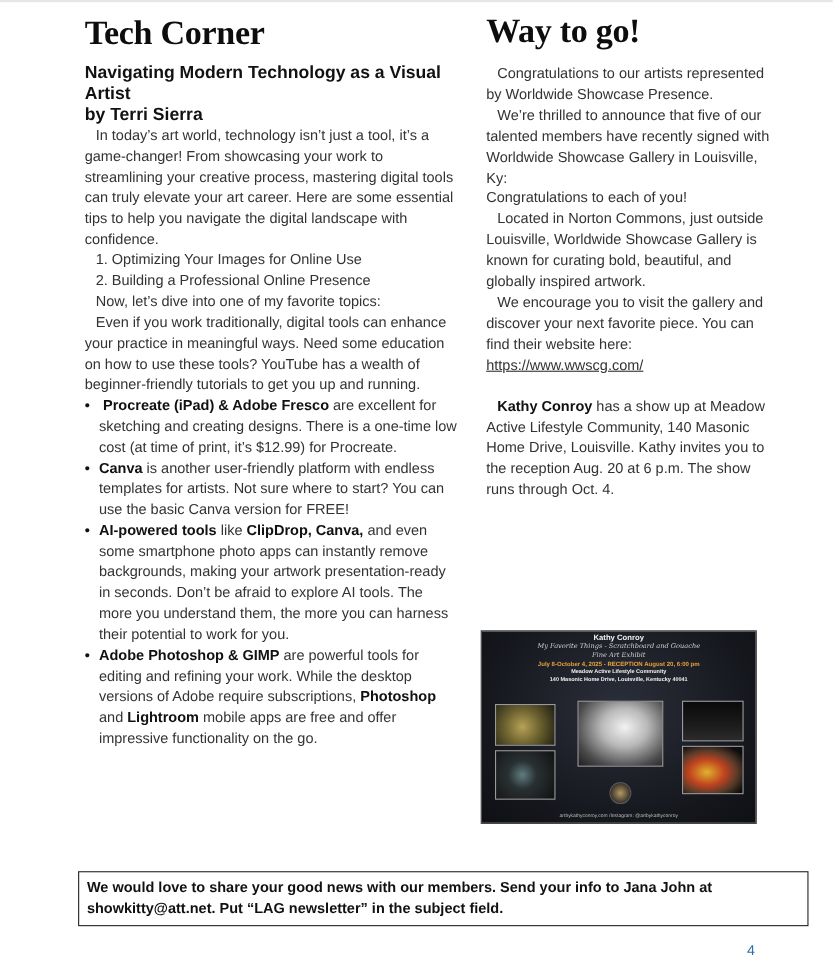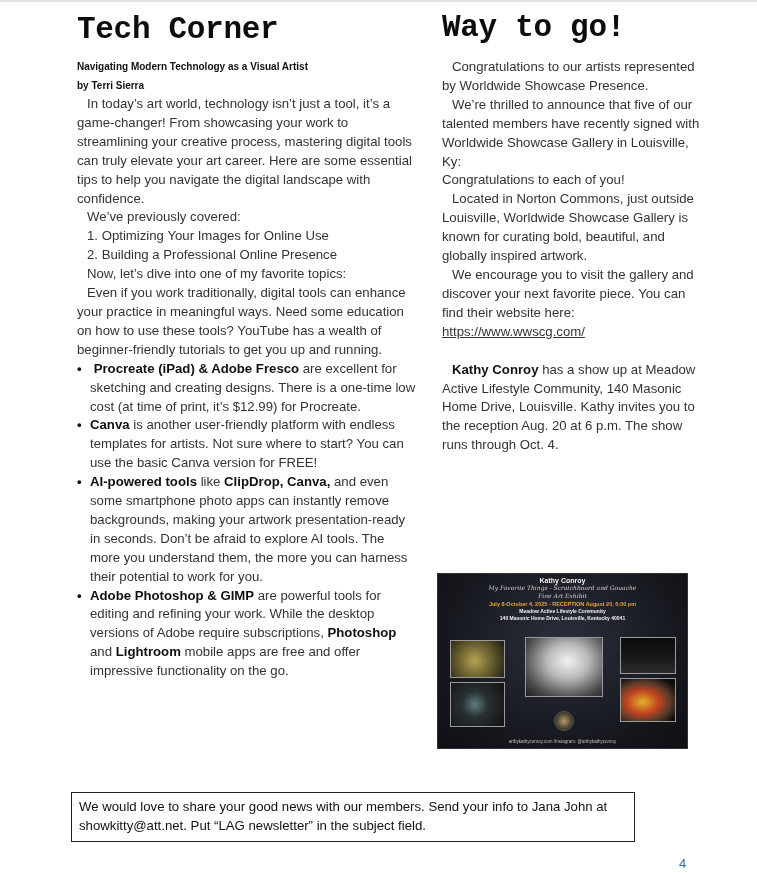--- a/index.html
+++ b/index.html
@@ -3,28 +3,28 @@
 <meta charset="utf-8">
 <style>
   html, body { margin: 0; padding: 0; }
   body {
     width: 757px; height: 873px; background: #ffffff; position: relative; overflow: hidden;
     font-family: "Liberation Sans", "DejaVu Sans", sans-serif; color: #2a2a2a;
   }
   .topline { position: absolute; left: 0; top: 0; width: 757px; height: 2px; background: #e6e6e6; }
   .col-left { position: absolute; left: 77px; top: 8px; width: 340px; }
   .col-right { position: absolute; left: 442px; top: 8px; width: 260px; }
-  h1 { margin: 0; font-size: 31px; font-weight: 900; letter-spacing: -0.3px; color: #0d0d0d; line-height: 40px; font-family: Liberation Mono, monospace; }
+  h1 { margin: 0; font-size: 31px; font-weight: 900; letter-spacing: -0.3px; color: #0d0d0d; line-height: 40px; font-family: Liberation Serif, serif; }
   .col-left h1 { margin-top: 2px; }
   .txt { font-size: 13.2px; line-height: 18.9px; color: #333; }
   .txt b, .bold { font-weight: bold; color: #111; }
   p { margin: 0; }
   .indent { text-indent: 10px; }
   .pad { padding-left: 10px; }
-  .article-title { font-weight: bold; color: #111; font-size: 10px; line-height: 19px; margin-top: 10px; }
+  .article-title { font-weight: bold; color: #111; font-size: 16px; line-height: 19px; margin-top: 10px; }
   ul.bullets { list-style: none; margin: 0; padding: 0; }
   ul.bullets li { position: relative; padding-left: 13px; }
   ul.bullets li::before { content: "\2022"; position: absolute; left: 0; top: 0; color: #111; font-weight: bold; }
   .link { color: #333; text-decoration: underline; }
   .poster {
     position: absolute; left: 437px; top: 573px; width: 251px; height: 176px;
     background: radial-gradient(ellipse at 50% 40%, #2b2f3a 0%, #15171d 70%, #0f1014 100%);
     border: 1px solid #333; box-sizing: border-box; overflow: hidden; text-align: center;
   }
   .poster .p-name { color: #f1f1f1; font-size: 7px; font-weight: bold; margin-top: 3px; }
@@ -33,40 +33,39 @@
   .poster .p-venue { color: #f0f0f0; font-size: 5px; font-weight: bold; line-height: 6.5px; }
   .poster .p-foot { position: absolute; left: 0; right: 0; bottom: 4px; color: #bdbdbd; font-size: 4.5px; }
   .art { position: absolute; border: 1px solid #9a9a9a; box-sizing: border-box; }
   .art.lion { left: 12px; top: 66px; width: 55px; height: 38px; background: radial-gradient(circle at 45% 55%, #b7a256 0%, #6d6330 45%, #1b1a12 100%); }
   .art.flower { left: 12px; top: 108px; width: 55px; height: 45px; background: radial-gradient(circle at 45% 50%, #5f7d80 0%, #2a3133 35%, #111 100%); }
   .art.horse { left: 87px; top: 63px; width: 78px; height: 60px; background: radial-gradient(ellipse at 55% 40%, #f2f2f2 0%, #b9b9b9 35%, #4a4a4a 75%, #1e1e1e 100%); }
   .art.bird1 { left: 182px; top: 63px; width: 56px; height: 37px; background: linear-gradient(180deg, #0a0a0a 0%, #1b1b1b 60%, #2b2b2b 100%); }
   .art.bird2 { left: 182px; top: 104px; width: 56px; height: 44px; background: radial-gradient(ellipse at 40% 55%, #e0b22d 0%, #c1441f 35%, #5a3b2a 60%, #0d0d0d 85%); }
   .avatar-circle { position: absolute; left: 116px; top: 137px; width: 18px; height: 18px; border-radius: 50%; background: radial-gradient(circle, #b39a64 0%, #3a342a 70%, #111 100%); border: 1px solid #555; }
   .callout {
-    position: absolute; left: 71px; top: 792px; width: 564px; height: 50px;
+    position: absolute; left: 71px; top: 792px; width: 664px; height: 50px;
     border: 1.5px solid #222; box-sizing: border-box; padding: 4px 7px;
-    font-size: 13.2px; line-height: 19px; font-weight: normal; color: #111;
+    font-size: 13.2px; line-height: 19px; font-weight: bold; color: #111;
   }
   .page-num { position: absolute; left: 679px; top: 856px; font-size: 13px; color: #2f6fa8; }
 </style>
 </head>
 <body>
 
 <div class="topline"></div>
 
 <div class="col-left">
   <h1>Tech Corner</h1>
   <div class="article-title" style="margin-top:7px">
     <div>Navigating Modern Technology as a Visual Artist</div>
     <div>by Terri Sierra</div>
   </div>
   <div class="txt">
     <p class="indent">In today’s art world, technology isn’t just a tool, it’s a game-changer! From showcasing your work to streamlining your creative process, mastering digital tools can truly elevate your art career. Here are some essential tips to help you navigate the digital landscape with confidence.</p>
-    <p class="pad">We’ve previously covered:</p>
     <p class="pad">1. Optimizing Your Images for Online Use</p>
     <p class="pad">2. Building a Professional Online Presence</p>
     <p class="pad">Now, let’s dive into one of my favorite topics:</p>
     <p class="indent">Even if you work traditionally, digital tools can enhance your practice in meaningful ways. Need some education on how to use these tools? YouTube has a wealth of beginner-friendly tutorials to get you up and running.</p>
     <ul class="bullets">
       <li>&nbsp;<b>Procreate (iPad) &amp; Adobe Fresco</b><span> are excellent for sketching and creating designs. There is a one-time low cost  (at time of print, it’s $12.99) for Procreate.</span></li>
       <li><b>Canva</b><span> is another user-friendly platform with endless templates for artists. Not sure where to start? You can use the basic Canva version for FREE!</span></li>
       <li><b>AI-powered tools</b><span> like </span><b>ClipDrop, Canva,</b><span> and even some smartphone photo apps can instantly remove backgrounds, making your artwork presentation-ready in seconds. Don’t be afraid to explore AI tools. The more you understand them, the more you can harness their potential to work for you.</span></li>
       <li><b>Adobe Photoshop &amp; GIMP</b><span> are powerful tools for editing and refining your work. While the desktop versions of Adobe require subscriptions, </span><b>Photoshop</b><span> and </span><b>Lightroom</b><span> mobile apps are free and offer impressive functionality on the go.</span></li>
     </ul>

